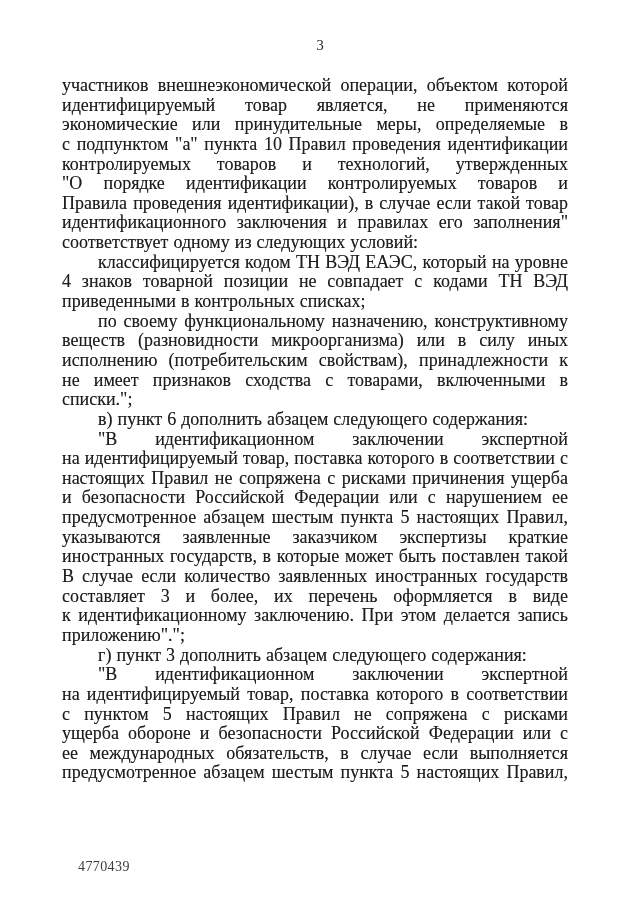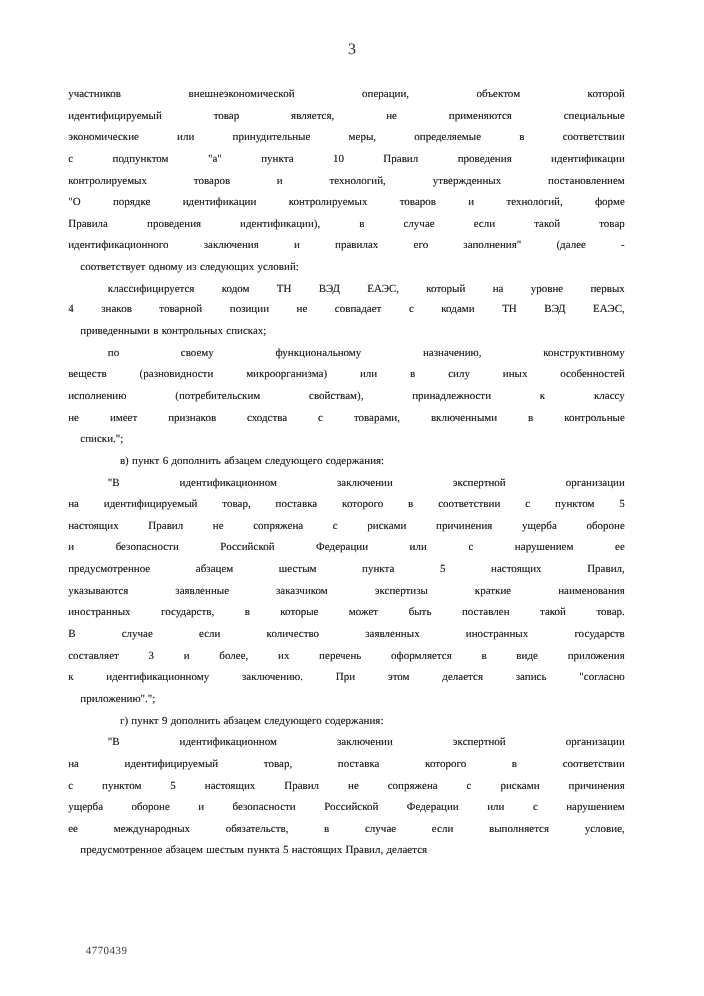--- a/index.html
+++ b/index.html
@@ -23,43 +23,42 @@
     width: 640px;
     text-align: center;
     font-size: 14.5px;
     color: #242424;
   }
   .doc-body {
     position: absolute;
     left: 62px;
     top: 76px;
     width: 506px;
-    font-size: 10px;
+    font-size: 18px;
     line-height: 19.65px;
     text-shadow: 0 0 0.4px rgba(0,0,0,0.45);
   }
   .line {
     text-align: justify;
     text-align-last: justify;
     max-height: 19.65px;
     overflow: hidden;
     word-spacing: 0.5px;
   }
   .line.last {
     text-align-last: left;
-    margin-left: 11px;
   }
   .line.indent {
     text-indent: 36px;
   }
   .footer-code {
     position: absolute;
     left: 78px;
     top: 859px;
-    font-size: 10px;
+    font-size: 14px;
     letter-spacing: 0.4px;
     color: #3c3c3c;
   }
 </style>
 </head>
 <body>
 
 <div class="page">
   <div class="page-number">3</div>
 
@@ -86,21 +85,21 @@
       <div class="line">на идентифицируемый товар, поставка которого в соответствии с пунктом 5</div>
       <div class="line">настоящих Правил не сопряжена с рисками причинения ущерба обороне</div>
       <div class="line">и безопасности Российской Федерации или с нарушением ее</div>
       <div class="line">предусмотренное абзацем шестым пункта 5 настоящих Правил,</div>
       <div class="line">указываются заявленные заказчиком экспертизы краткие наименования</div>
       <div class="line">иностранных государств, в которые может быть поставлен такой товар.</div>
       <div class="line">В случае если количество заявленных иностранных государств</div>
       <div class="line">составляет 3 и более, их перечень оформляется в виде приложения</div>
       <div class="line">к идентификационному заключению. При этом делается запись "согласно</div>
       <div class="line last">приложению".";</div>
-      <div class="line last indent">г) пункт 9 дополнить абзацем следующего содержания:</div>
+      <div class="line last indent">г) пункт 3 дополнить абзацем следующего содержания:</div>
       <div class="line indent">"В идентификационном заключении экспертной организации</div>
       <div class="line">на идентифицируемый товар, поставка которого в соответствии</div>
       <div class="line">с пунктом 5 настоящих Правил не сопряжена с рисками причинения</div>
       <div class="line">ущерба обороне и безопасности Российской Федерации или с нарушением</div>
       <div class="line">ее международных обязательств, в случае если выполняется условие,</div>
       <div class="line last">предусмотренное абзацем шестым пункта 5 настоящих Правил, делается</div>
     </div>
 
   <div class="footer-code">4770439</div>
 </div>

